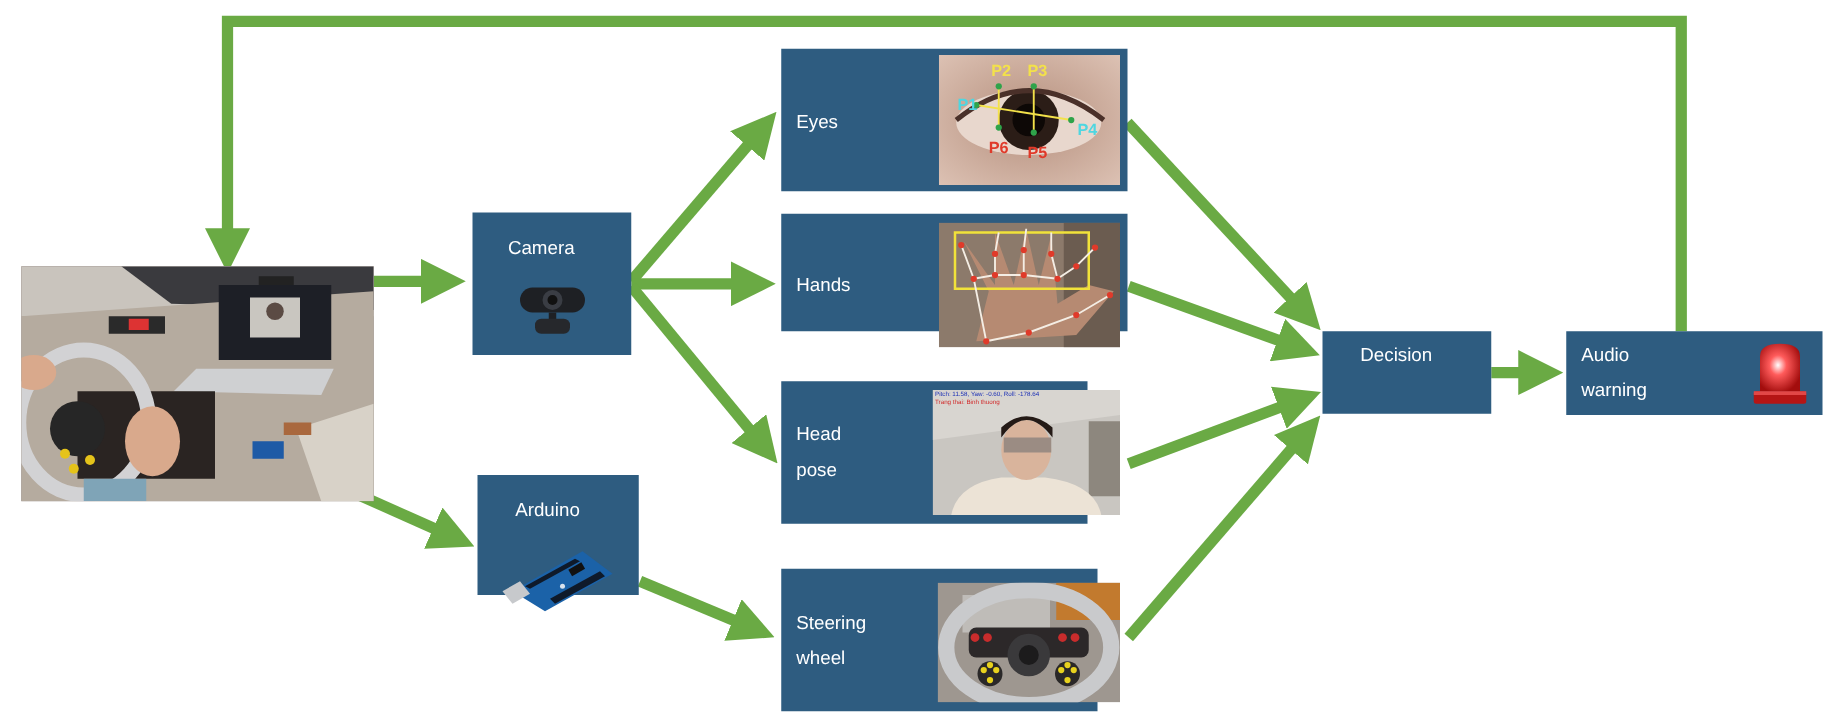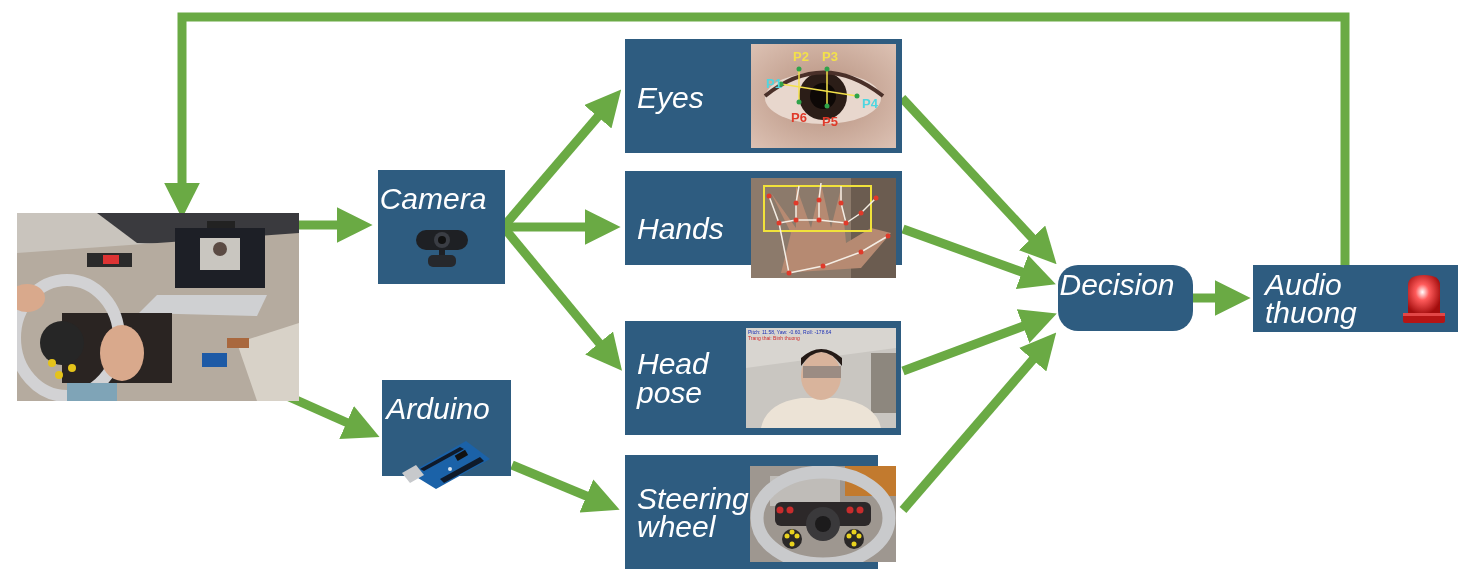--- a/index.html
+++ b/index.html
@@ -1,18 +1,18 @@
 <!DOCTYPE html>
 <html><head>
 <meta charset="utf-8">
 <style>
   html, body { margin: 0; padding: 0; background: #ffffff; }
   body { width: 1472px; height: 582px; position: relative; overflow: hidden; font-family: "Liberation Sans", sans-serif; }
   .box { position: absolute; background: #2e5c80; color: #ffffff; box-sizing: border-box; }
-  .label { position: absolute; color: #ffffff; font-size: 30px; line-height: 29px; font-style: italic; }
+  .label { position: absolute; color: #ffffff; font-size: 15px; line-height: 29px; }
   .center-label { left: 0; right: 17px; text-align: center; }
   .photo { position: absolute; overflow: hidden; }
   svg.wires { position: absolute; left: 0; top: 0; }
 </style>
 </head>
 <body>
 
 <svg class="wires" width="1472" height="582">
   <defs>
     <marker id="ah" markerWidth="4" markerHeight="4" refX="2.6" refY="2" orient="auto" markerUnits="strokeWidth">
@@ -162,21 +162,21 @@
         <circle cx="110" cy="35" r="2.5"></circle>
           <circle cx="125" cy="20" r="2.5"></circle>
           <circle cx="45" cy="25" r="2.5"></circle>
         <circle cx="68" cy="22" r="2.5"></circle>
           <circle cx="90" cy="25" r="2.5"></circle>
       </g>
     </svg>
   </div>
 </div>
 
-<div class="box" style="left:625px; top:321px; width:276px; height:114px;">
+<div class="box" style="left:625px; top:305px; width:245px; height:114px;">
   <div class="label" style="left:12px; top:28px;">Head</div>
   <div class="label" style="left:12px; top:57px;">pose</div>
   <div class="photo" style="left:121px; top:7px; width:150px; height:100px;">
     <svg width="150" height="100" viewBox="0 0 150 100">
       <rect width="150" height="100" fill="#c9c6c1"></rect>
       <polygon points="0,0 150,0 150,20 0,40" fill="#d8d5d0"></polygon>
       <rect x="125" y="25" width="25" height="60" fill="#8d877e"></rect>
       <path d="M15,100 Q20,75 55,70 L90,70 Q130,75 135,100 Z" fill="#ece3d6"></path>
       <ellipse cx="75" cy="48" rx="20" ry="24" fill="#d9b49c"></ellipse>
       <path d="M55,38 Q75,10 96,38 L96,30 Q75,12 55,30 Z" fill="#241a16"></path>
@@ -212,27 +212,27 @@
           <circle cx="42" cy="78" r="2.5"></circle>
         <circle cx="99" cy="70" r="2.5"></circle>
           <circle cx="109" cy="70" r="2.5"></circle>
           <circle cx="104" cy="66" r="2.5"></circle>
           <circle cx="104" cy="78" r="2.5"></circle>
       </g>
     </svg>
   </div>
 </div>
 
-<div class="box" style="left:1058px; top:265px; width:135px; height:66px;border-radius:20px;">
+<div class="box" style="left:1058px; top:265px; width:135px; height:66px;">
   <div class="label center-label" style="top:5px;">Decision</div>
 </div>
 
 <div class="box" style="left:1253px; top:265px; width:205px; height:67px;">
   <div class="label" style="left:12px; top:5px;">Audio</div>
-  <div class="label" style="left:12px; top:33px;">thuong</div>
+  <div class="label" style="left:12px; top:33px;">warning</div>
   <svg style="position:absolute; left:147px; top:8px;" width="48" height="52" viewBox="0 0 48 52">
     <defs>
       <radialGradient id="siren" cx="45%" cy="45%" r="60%">
         <stop offset="0%" stop-color="#ffffff"></stop>
         <stop offset="35%" stop-color="#ff5b5b"></stop>
         <stop offset="100%" stop-color="#a30d0d"></stop>
       </radialGradient>
     </defs>
     <path d="M8,40 L8,12 Q8,2 24,2 Q40,2 40,12 L40,40 Z" fill="url(#siren)"></path>
     <rect x="3" y="40" width="42" height="10" rx="2" fill="#b51515"></rect>

